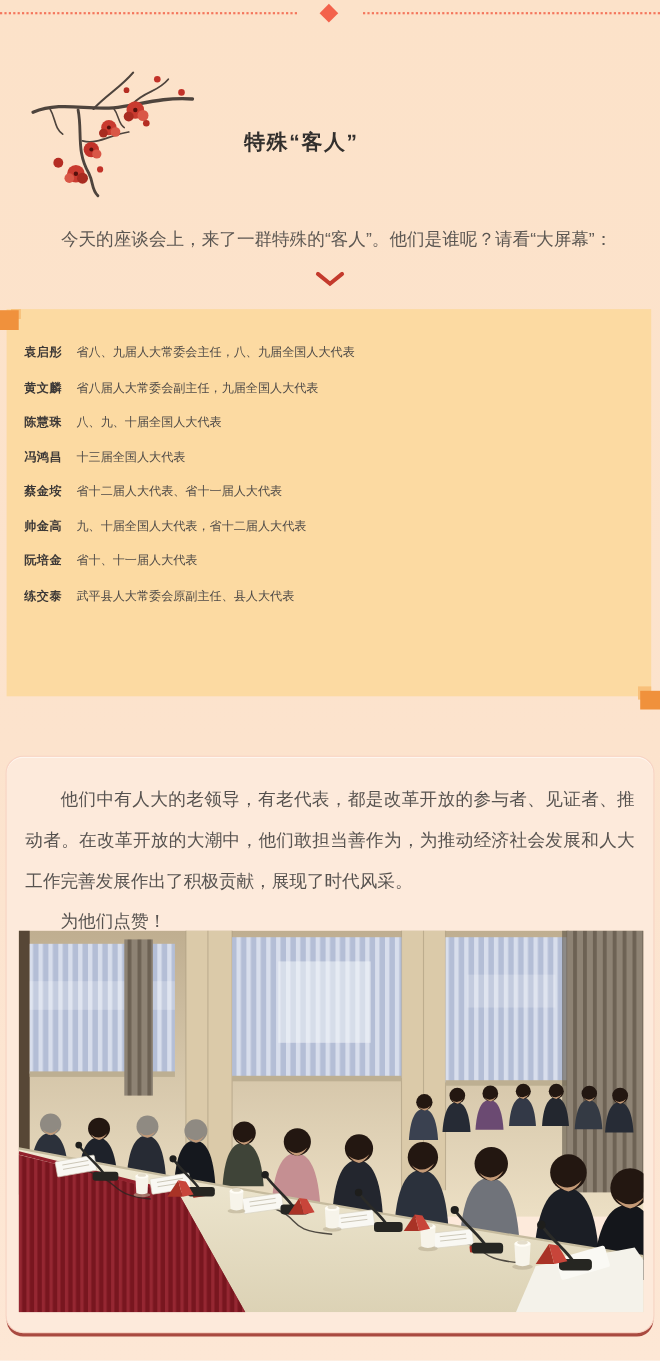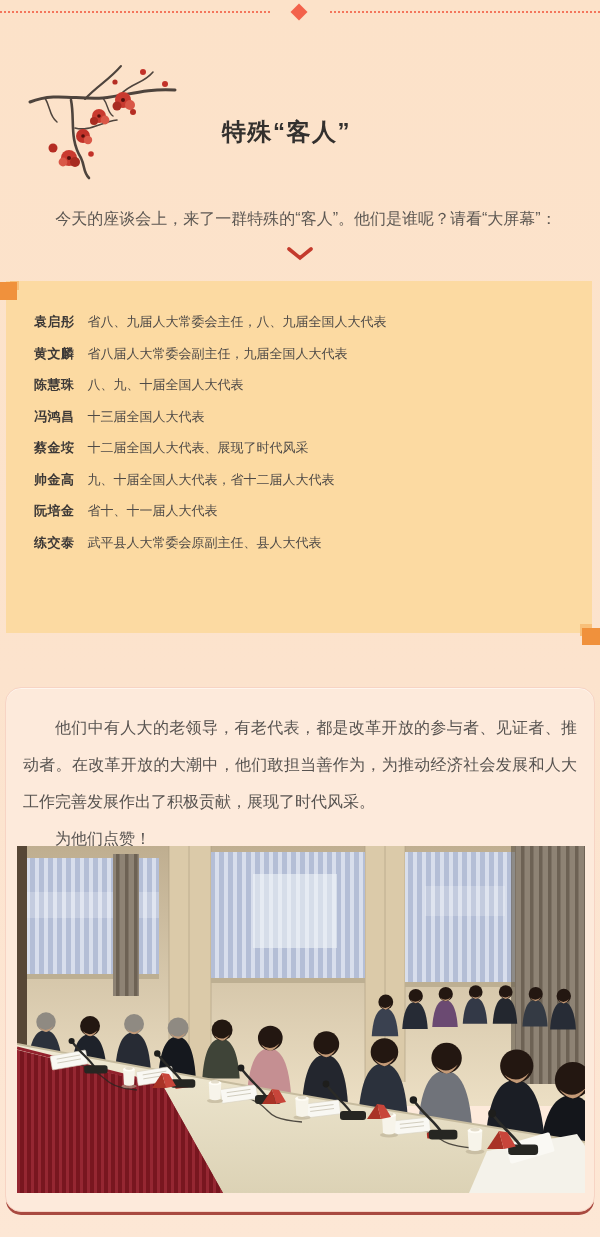--- a/index.html
+++ b/index.html
@@ -7,26 +7,26 @@
     width:600px;height:1237px;position:relative;overflow:hidden;
     background:linear-gradient(180deg,#fce2c9 0%,#fce3cd 55%,#fde7d5 100%);
     font-family:"Liberation Sans","DejaVu Sans",sans-serif;
   }
   
   .dot-left{position:absolute;top:11px;left:0;width:270px;border-top:2px dotted #f4765c;}
   .dot-right{position:absolute;top:11px;left:330px;width:270px;border-top:2px dotted #f4765c;}
   .diamond{position:absolute;top:6px;left:293px;width:12px;height:12px;background:#f3624b;transform:rotate(45deg);}
   
   .blossom{position:absolute;top:58px;left:25px;}
-  .page-title{position:absolute;top:116px;left:222px;font-size:24px;font-weight:bold;color:#33302e;letter-spacing:1.5px;}
+  .page-title{position:absolute;top:116px;left:222px;font-size:19px;font-weight:bold;color:#33302e;letter-spacing:1.5px;}
   .intro{position:absolute;top:207px;left:36px;width:540px;font-size:16px;line-height:24px;color:#5c5752;text-align:center;}
   .chevron{position:absolute;top:247px;left:286px;}
   
   .guest-box{position:absolute;top:281px;left:6px;width:586px;height:352px;background:#fcdaa2;box-sizing:border-box;padding:25px 8px 0 16px;}
-  .guest-row{line-height:31.5px;font-size:13px;color:#4e4a47;white-space:nowrap;margin-left:12px;}
+  .guest-row{line-height:31.5px;font-size:11px;color:#4e4a47;white-space:nowrap;}
   .guest-name{font-weight:bold;color:#3d3937;margin-right:13px;letter-spacing:.5px;}
   .corner{position:absolute;}
   .c-tl-dark{top:282px;left:0;width:17px;height:18px;background:#f0913c;}
   .c-tl-light{top:281px;left:10px;width:9px;height:9px;background:#f8c07a;}
   .c-br-light{top:624px;left:580px;width:12px;height:12px;background:#f8c07a;}
   .c-br-dark{top:628px;left:582px;width:18px;height:17px;background:#f0913c;}
   
   .card{
     position:absolute;top:687px;left:5px;width:590px;height:525px;box-sizing:border-box;
     background:#fdeadb;border:1px solid #f7d4c4;border-radius:16px;
@@ -87,21 +87,21 @@
 <svg class="chevron" width="28" height="15" viewBox="0 0 28 15">
   <path d="M3,2 L14,11 L25,2" stroke="#c43a2c" stroke-width="3.6" fill="none" stroke-linecap="round"></path>
 </svg>
 
 <div class="guest-box">
   <div>
       <div class="guest-row"><span class="guest-name">袁启彤</span><span class="guest-desc">省八、九届人大常委会主任，八、九届全国人大代表</span></div>
       <div class="guest-row"><span class="guest-name">黄文麟</span><span class="guest-desc">省八届人大常委会副主任，九届全国人大代表</span></div>
       <div class="guest-row"><span class="guest-name">陈慧珠</span><span class="guest-desc">八、九、十届全国人大代表</span></div>
       <div class="guest-row"><span class="guest-name">冯鸿昌</span><span class="guest-desc">十三届全国人大代表</span></div>
-      <div class="guest-row"><span class="guest-name">蔡金垵</span><span class="guest-desc">十二届全国人大代表、展现了时代风采</span></div>
+      <div class="guest-row"><span class="guest-name">蔡金垵</span><span class="guest-desc">省十二届人大代表、省十一届人大代表</span></div>
       <div class="guest-row"><span class="guest-name">帅金高</span><span class="guest-desc">九、十届全国人大代表，省十二届人大代表</span></div>
       <div class="guest-row"><span class="guest-name">阮培金</span><span class="guest-desc">省十、十一届人大代表</span></div>
       <div class="guest-row"><span class="guest-name">练交泰</span><span class="guest-desc">武平县人大常委会原副主任、县人大代表</span></div>
     </div>
 </div>
 <div class="corner c-tl-light"></div>
 <div class="corner c-tl-dark"></div>
 <div class="corner c-br-light"></div>
 <div class="corner c-br-dark"></div>
 

